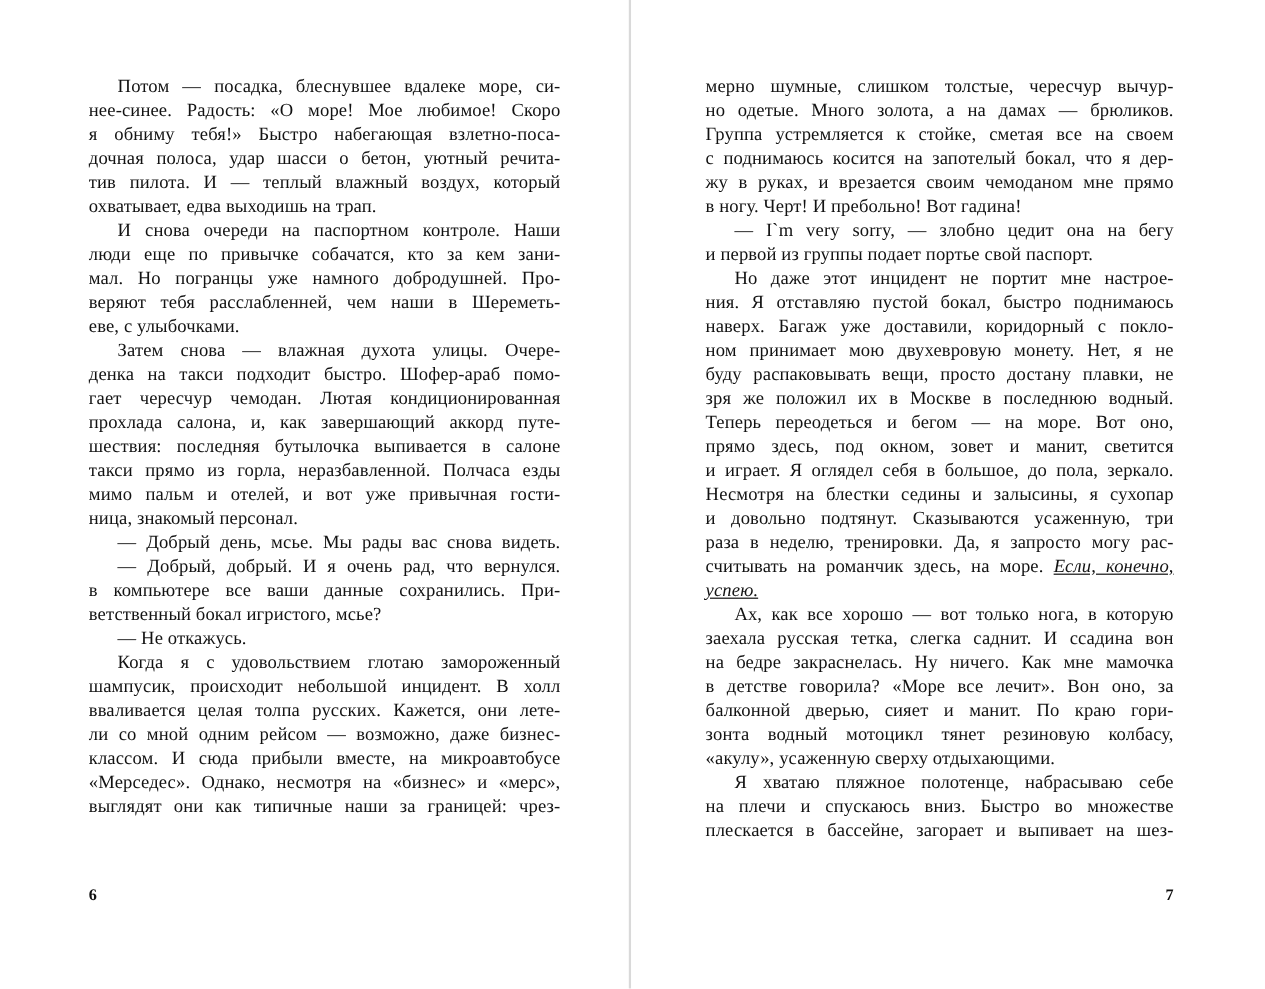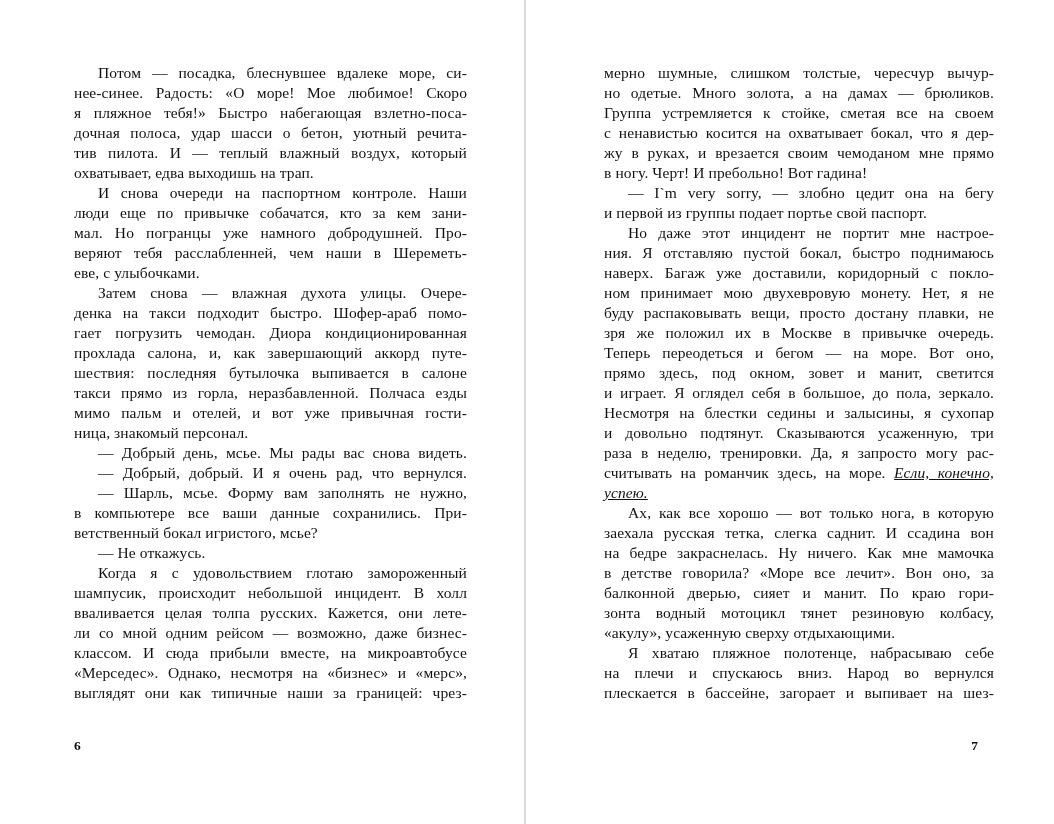--- a/index.html
+++ b/index.html
@@ -35,21 +35,21 @@
   }
   .text-block {
     position: absolute;
     top: 63px;
     font-size: 15.5px;
     line-height: 20px;
     letter-spacing: 0.1px;
     hyphens: none;
   }
   .page.left-pg  .text-block { left: 74px; width: 393px; }
-  .page.right-pg .text-block { left: 62px; width: 390px; margin-left: 16px; }
+  .page.right-pg .text-block { left: 62px; width: 390px; }
   .line {
     text-align: justify;
     text-align-last: justify;
     white-space: normal;
   }
   .line.para-end { text-align-last: left; }
   .line.indent { text-indent: 24px; }
   .italic { font-style: italic; text-decoration: underline; }
   .page-number {
     position: absolute;
@@ -63,40 +63,39 @@
 </style>
 </head>
 <body>
 
 <div class="spread">
 
   <div class="page left-pg">
     <div class="text-block">
         <div class="line indent"><span>Потом — посадка, блеснувшее вдалеке море, си-</span></div>
         <div class="line"><span>нее-синее. Радость: «О море! Мое любимое! Скоро</span></div>
-        <div class="line"><span>я пляжное тебя!» Быстро набегающая взлетно-поса-</span></div>
+        <div class="line"><span>я обниму тебя!» Быстро набегающая взлетно-поса-</span></div>
         <div class="line"><span>дочная полоса, удар шасси о бетон, уютный речита-</span></div>
         <div class="line"><span>тив пилота. И — теплый влажный воздух, который</span></div>
         <div class="line para-end"><span>охватывает, едва выходишь на трап.</span></div>
         <div class="line indent"><span>И снова очереди на паспортном контроле. Наши</span></div>
         <div class="line"><span>люди еще по привычке собачатся, кто за кем зани-</span></div>
         <div class="line"><span>мал. Но погранцы уже намного добродушней. Про-</span></div>
         <div class="line"><span>веряют тебя расслабленней, чем наши в Шереметь-</span></div>
         <div class="line para-end"><span>еве, с улыбочками.</span></div>
         <div class="line indent"><span>Затем снова — влажная духота улицы. Очере-</span></div>
         <div class="line"><span>денка на такси подходит быстро. Шофер-араб помо-</span></div>
-        <div class="line"><span>гает погрузить чемодан. Диора кондиционированная</span></div>
+        <div class="line"><span>гает чересчур чемодан. Лютая кондиционированная</span></div>
         <div class="line"><span>прохлада салона, и, как завершающий аккорд путе-</span></div>
         <div class="line"><span>шествия: последняя бутылочка выпивается в салоне</span></div>
         <div class="line"><span>такси прямо из горла, неразбавленной. Полчаса езды</span></div>
         <div class="line"><span>мимо пальм и отелей, и вот уже привычная гости-</span></div>
         <div class="line para-end"><span>ница, знакомый персонал.</span></div>
         <div class="line indent"><span>— Добрый день, мсье. Мы рады вас снова видеть.</span></div>
         <div class="line indent"><span>— Добрый, добрый. И я очень рад, что вернулся.</span></div>
-        <div class="line indent"><span>— Шарль, мсье. Форму вам заполнять не нужно,</span></div>
         <div class="line"><span>в компьютере все ваши данные сохранились. При-</span></div>
         <div class="line para-end"><span>ветственный бокал игристого, мсье?</span></div>
         <div class="line para-end indent"><span>— Не откажусь.</span></div>
         <div class="line indent"><span>Когда я с удовольствием глотаю замороженный</span></div>
         <div class="line"><span>шампусик, происходит небольшой инцидент. В холл</span></div>
         <div class="line"><span>вваливается целая толпа русских. Кажется, они лете-</span></div>
         <div class="line"><span>ли со мной одним рейсом — возможно, даже бизнес-</span></div>
         <div class="line"><span>классом. И сюда прибыли вместе, на микроавтобусе</span></div>
         <div class="line"><span>«Мерседес». Однако, несмотря на «бизнес» и «мерс»,</span></div>
         <div class="line"><span>выглядят они как типичные наши за границей: чрез-</span></div>
@@ -104,46 +103,46 @@
     <div class="page-number">6</div>
   </div>
 
   <div class="gutter"></div>
 
   <div class="page right-pg">
     <div class="text-block">
         <div class="line"><span>мерно шумные, слишком толстые, чересчур вычур-</span></div>
         <div class="line"><span>но одетые. Много золота, а на дамах — брюликов.</span></div>
         <div class="line"><span>Группа устремляется к стойке, сметая все на своем</span></div>
-        <div class="line"><span>с ненавистью косится на охватывает бокал, что я дер-</span></div>
+        <div class="line"><span>с поднимаюсь косится на запотелый бокал, что я дер-</span></div>
         <div class="line"><span>жу в руках, и врезается своим чемоданом мне прямо</span></div>
         <div class="line para-end"><span>в ногу. Черт! И пребольно! Вот гадина!</span></div>
         <div class="line indent"><span>— I`m very sorry, — злобно цедит она на бегу</span></div>
         <div class="line para-end"><span>и первой из группы подает портье свой паспорт.</span></div>
         <div class="line indent"><span>Но даже этот инцидент не портит мне настрое-</span></div>
         <div class="line"><span>ния. Я отставляю пустой бокал, быстро поднимаюсь</span></div>
         <div class="line"><span>наверх. Багаж уже доставили, коридорный с покло-</span></div>
         <div class="line"><span>ном принимает мою двухевровую монету. Нет, я не</span></div>
         <div class="line"><span>буду распаковывать вещи, просто достану плавки, не</span></div>
-        <div class="line"><span>зря же положил их в Москве в привычке очередь.</span></div>
+        <div class="line"><span>зря же положил их в Москве в последнюю водный.</span></div>
         <div class="line"><span>Теперь переодеться и бегом — на море. Вот оно,</span></div>
         <div class="line"><span>прямо здесь, под окном, зовет и манит, светится</span></div>
         <div class="line"><span>и играет. Я оглядел себя в большое, до пола, зеркало.</span></div>
         <div class="line"><span>Несмотря на блестки седины и залысины, я сухопар</span></div>
         <div class="line"><span>и довольно подтянут. Сказываются усаженную, три</span></div>
         <div class="line"><span>раза в неделю, тренировки. Да, я запросто могу рас-</span></div>
         <div class="line"><span>считывать на романчик здесь, на море. </span><span class="italic">Если, конечно,</span></div>
         <div class="line para-end"><span class="italic">успею.</span></div>
         <div class="line indent"><span>Ах, как все хорошо — вот только нога, в которую</span></div>
         <div class="line"><span>заехала русская тетка, слегка саднит. И ссадина вон</span></div>
         <div class="line"><span>на бедре закраснелась. Ну ничего. Как мне мамочка</span></div>
         <div class="line"><span>в детстве говорила? «Море все лечит». Вон оно, за</span></div>
         <div class="line"><span>балконной дверью, сияет и манит. По краю гори-</span></div>
         <div class="line"><span>зонта водный мотоцикл тянет резиновую колбасу,</span></div>
         <div class="line para-end"><span>«акулу», усаженную сверху отдыхающими.</span></div>
         <div class="line indent"><span>Я хватаю пляжное полотенце, набрасываю себе</span></div>
-        <div class="line"><span>на плечи и спускаюсь вниз. Народ во вернулся</span></div>
+        <div class="line"><span>на плечи и спускаюсь вниз. Быстро во множестве</span></div>
         <div class="line"><span>плескается в бассейне, загорает и выпивает на шез-</span></div>
       </div>
     <div class="page-number">7</div>
   </div>
 
 </div>
 
 </body></html>

